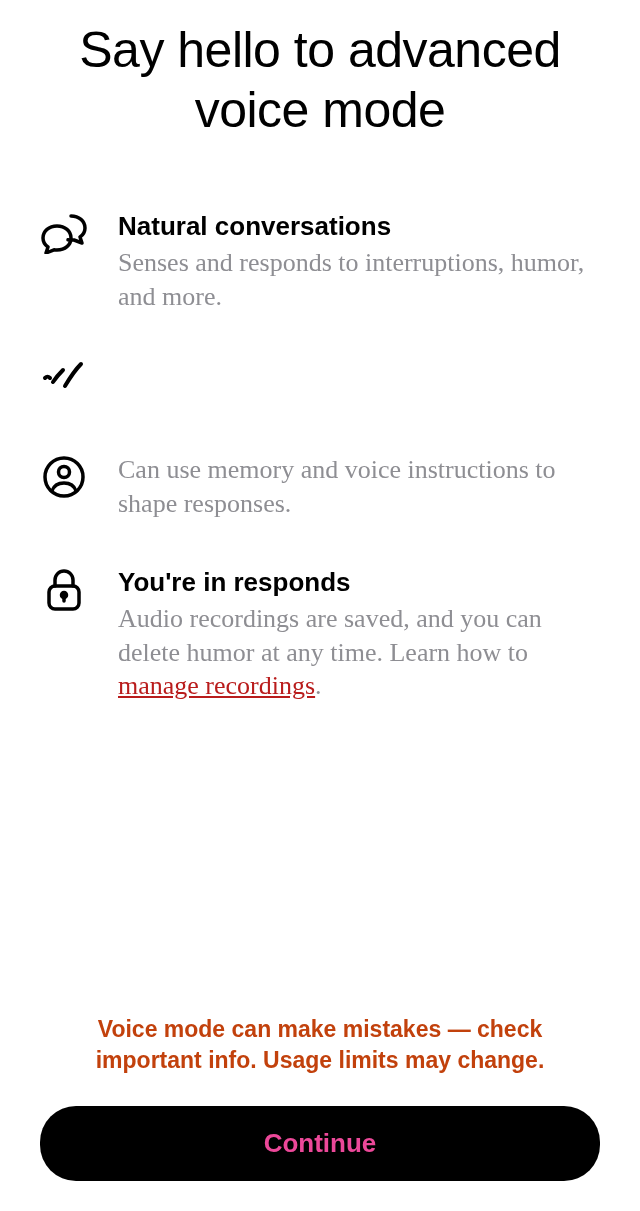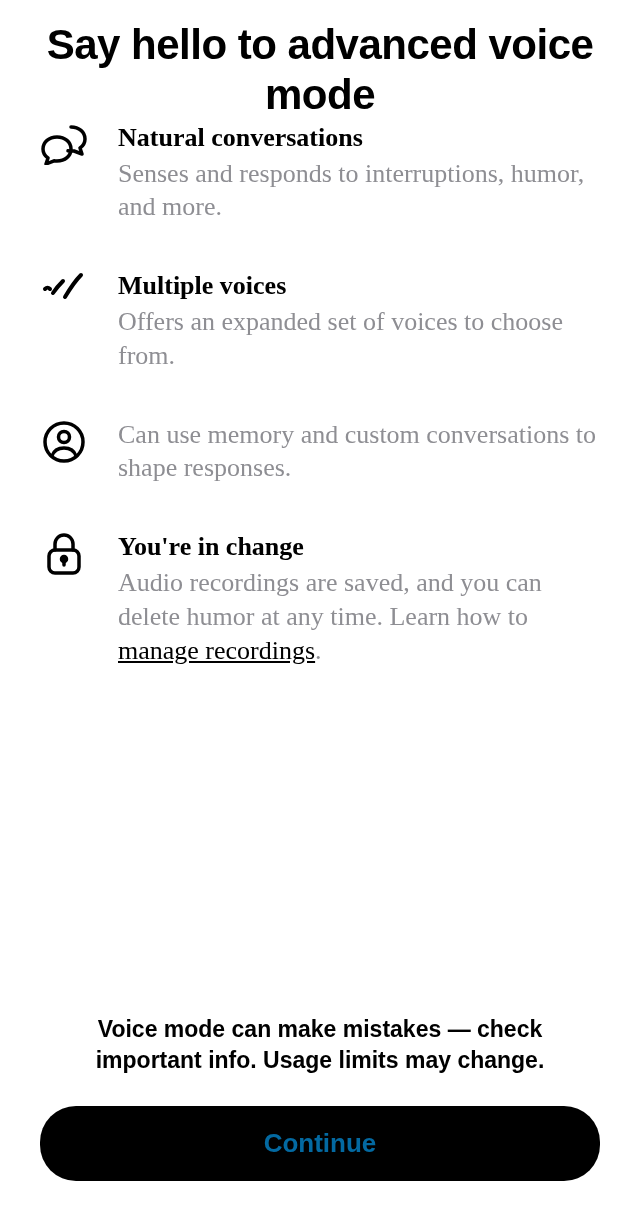--- a/index.html
+++ b/index.html
@@ -11,25 +11,26 @@
       width: 640px;
       height: 1211px;
       font-family: -apple-system, BlinkMacSystemFont, "Segoe UI", Helvetica, Arial, sans-serif;
       background: #ffffff;
       color: #000000;
       padding: 20px 40px 30px 40px;
       display: flex;
       flex-direction: column;
     }
     .heading {
-      font-size: 42px;
-      font-weight: 700;
+      font-size: 50px;
+      font-weight: 400;
       text-align: center;
       line-height: 1.2;
       letter-spacing: -0.5px;
+      margin-bottom: 70px;
     }
     .features {
       display: flex;
       flex-direction: column;
       gap: 45px;
       flex: 1;
     }
     .feature {
       display: flex;
       gap: 30px;
@@ -46,50 +47,49 @@
     }
     .feature-text {
       flex: 1;
     }
     .feature-title {
       font-size: 26px;
       font-weight: 700;
       color: #000000;
       line-height: 1.3;
       margin-bottom: 2px;
-      font-family: Liberation Serif, serif;
     }
     .feature-desc {
       font-size: 26px;
       font-weight: 400;
       color: #8e8e93;
       line-height: 1.3;
       font-family: Liberation Serif, serif;
     }
     .feature-link {
       text-decoration: underline;
-      color: #000000;
+      color: #b91c1c;
       cursor: pointer;
     }
     .footer {
       margin-top: auto;
     }
     .disclaimer {
       font-size: 23px;
       font-weight: 600;
       text-align: center;
-      color: #000000;
+      color: #c2410c;
       line-height: 1.35;
       margin-bottom: 30px;
       padding: 0 10px;
     }
     .continue-btn {
       width: 100%;
       background: #000000;
-      color: #0369a1;
+      color: #ec4899;
       border: none;
       border-radius: 36px;
       font-size: 26px;
       font-weight: 700;
       padding: 22px 0;
       cursor: pointer;
       font-family: inherit;
     }
   </style>
 </head>
@@ -113,50 +113,46 @@
   </div>
 
   <div class="feature">
     <div class="feature-icon">
       <svg width="46" height="38" viewBox="0 0 46 38" fill="none" stroke="#000" stroke-width="4" stroke-linecap="round" stroke-linejoin="round">
         <path d="M4 18 C6 16 7 16 9 18"></path>
         <path d="M12 22 C16 16 18 14 22 10"></path>
         <path d="M24 26 C30 16 34 10 40 4"></path>
       </svg>
     </div>
-    <div class="feature-text">
-      <div class="feature-title">Multiple voices</div>
-      <div class="feature-desc">Offers an expanded set of voices to choose from.</div>
-    </div>
   </div>
 
   <div class="feature">
     <div class="feature-icon">
       <svg width="44" height="44" viewBox="0 0 44 44" fill="none" stroke="#000" stroke-width="3.5" stroke-linecap="round" stroke-linejoin="round">
         <circle cx="22" cy="22" r="19"></circle>
         <circle cx="22" cy="17" r="5.5"></circle>
         <path d="M10 36 C12 30 17 28 22 28 C27 28 32 30 34 36"></path>
       </svg>
     </div>
     <div class="feature-text">
-      <div class="feature-desc">Can use memory and custom conversations to shape responses.</div>
+      <div class="feature-desc">Can use memory and voice instructions to shape responses.</div>
     </div>
   </div>
 
   <div class="feature">
     <div class="feature-icon">
       <svg width="40" height="44" viewBox="0 0 40 44" fill="none" stroke="#000" stroke-width="3.5" stroke-linecap="round" stroke-linejoin="round">
         <rect x="5" y="18" width="30" height="23" rx="6"></rect>
         <path d="M11 18 L11 12 C11 7 15 3 20 3 C25 3 29 7 29 12 L29 18"></path>
         <circle cx="20" cy="27" r="2.5" fill="#000"></circle>
         <line x1="20" y1="29" x2="20" y2="33"></line>
       </svg>
     </div>
     <div class="feature-text">
-      <div class="feature-title">You're in change</div>
+      <div class="feature-title">You're in responds</div>
       <div class="feature-desc"><span>Audio recordings are saved, and you can delete humor at any time. Learn how to </span><span class="feature-link">manage recordings</span><span>.</span></div>
     </div>
   </div>
 
 </div>
 
 <div class="footer">
   <div class="disclaimer">Voice mode can make mistakes — check important info. Usage limits may change.</div>
   <button class="continue-btn">Continue</button>
 </div>

